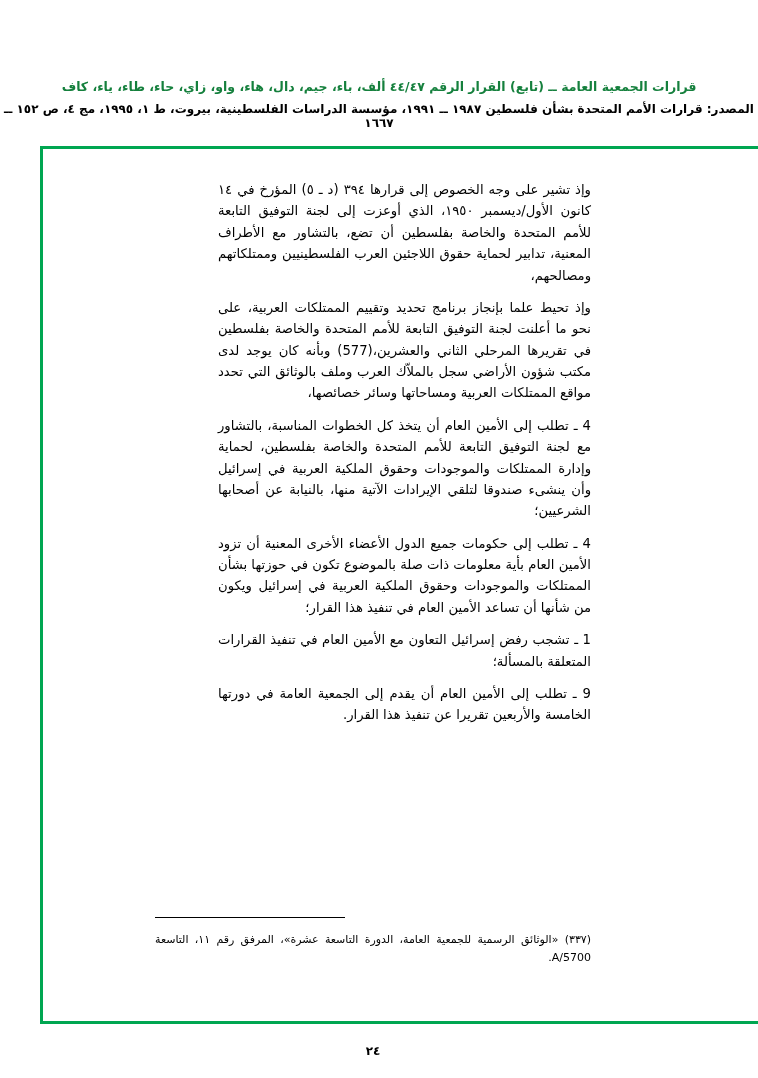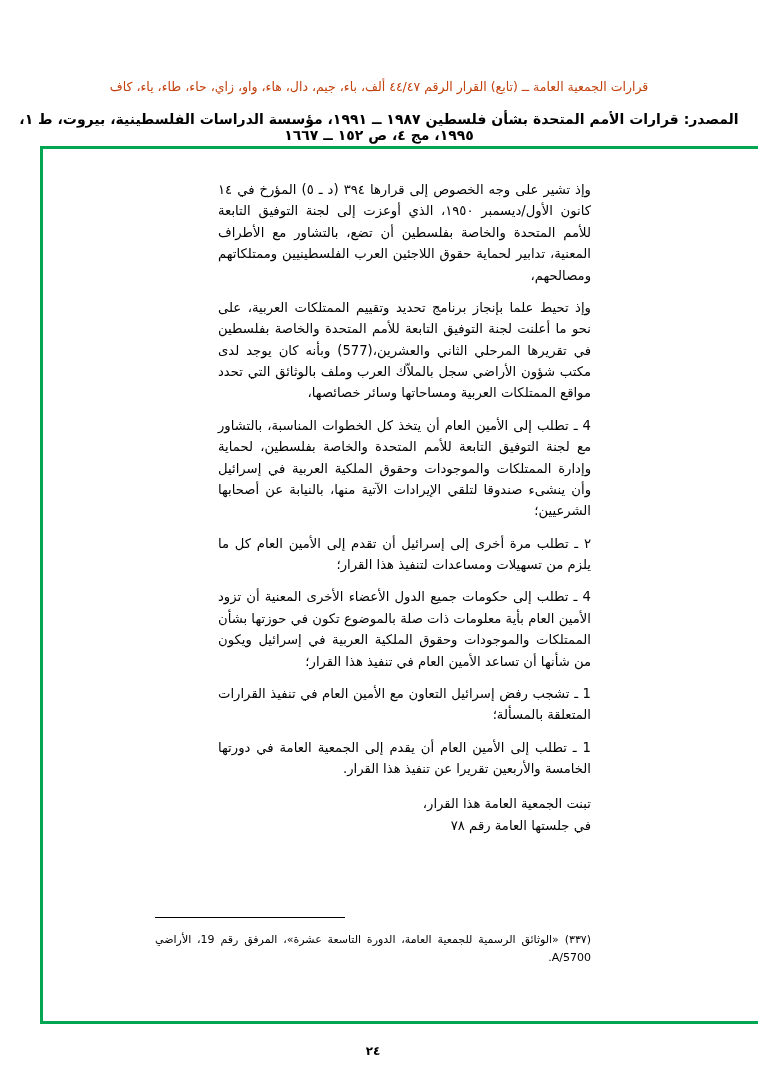--- a/index.html
+++ b/index.html
@@ -23,29 +23,29 @@
   .header-block {
     position: absolute;
     top: 78px;
     left: 0;
     right: 0;
     text-align: center;
     direction: rtl;
   }
   .header-title {
     font-size: 12.5px;
-    font-weight: normal;
+    font-weight: bold;
     letter-spacing: 0px;
     line-height: 1.5;
-    color: #c2410c;
+    color: #15803d;
   }
   .header-source {
-    font-size: 14px;
+    font-size: 12px;
     font-weight: bold;
-    margin-top: 14px;
+    margin-top: 5px;
     color: #000;
   }
   .frame {
     position: absolute;
     top: 146px;
     left: 40px;
     width: 729px;
     height: 878px;
     border: 3px solid #00a651;
     box-sizing: border-box;
@@ -118,36 +118,31 @@
     <div class="header-title">قرارات الجمعية العامة ــ (تابع) القرار الرقم ٤٤/٤٧ ألف، باء، جيم، دال، هاء، واو، زاي، حاء، طاء، ياء، كاف</div>
     <div class="header-source">المصدر: قرارات الأمم المتحدة بشأن فلسطين ١٩٨٧ ــ ١٩٩١، مؤسسة الدراسات الفلسطينية، بيروت، ط ١، ١٩٩٥، مج ٤، ص ١٥٢ ــ ١٦٦٧</div>
   </div>
 
   <div class="frame">
 
     <div class="content">
       <p class="para">وإذ تشير على وجه الخصوص إلى قرارها ٣٩٤ (د ـ ٥) المؤرخ في ١٤ كانون الأول/ديسمبر ١٩٥٠، الذي أوعزت إلى لجنة التوفيق التابعة للأمم المتحدة والخاصة بفلسطين أن تضع، بالتشاور مع الأطراف المعنية، تدابير لحماية حقوق اللاجئين العرب الفلسطينيين وممتلكاتهم ومصالحهم،</p>
       <p class="para">وإذ تحيط علما بإنجاز برنامج تحديد وتقييم الممتلكات العربية، على نحو ما أعلنت لجنة التوفيق التابعة للأمم المتحدة والخاصة بفلسطين في تقريرها المرحلي الثاني والعشرين،(577) وبأنه كان يوجد لدى مكتب شؤون الأراضي سجل بالملاّك العرب وملف بالوثائق التي تحدد مواقع الممتلكات العربية ومساحاتها وسائر خصائصها،</p>
       <p class="para">4 ـ تطلب إلى الأمين العام أن يتخذ كل الخطوات المناسبة، بالتشاور مع لجنة التوفيق التابعة للأمم المتحدة والخاصة بفلسطين، لحماية وإدارة الممتلكات والموجودات وحقوق الملكية العربية في إسرائيل وأن ينشىء صندوقا لتلقي الإيرادات الآتية منها، بالنيابة عن أصحابها الشرعيين؛</p>
-      <p class="para">٢ ـ تطلب مرة أخرى إلى إسرائيل أن تقدم إلى الأمين العام كل ما يلزم من تسهيلات ومساعدات لتنفيذ هذا القرار؛</p>
       <p class="para">4 ـ تطلب إلى حكومات جميع الدول الأعضاء الأخرى المعنية أن تزود الأمين العام بأية معلومات ذات صلة بالموضوع تكون في حوزتها بشأن الممتلكات والموجودات وحقوق الملكية العربية في إسرائيل ويكون من شأنها أن تساعد الأمين العام في تنفيذ هذا القرار؛</p>
       <p class="para">1 ـ تشجب رفض إسرائيل التعاون مع الأمين العام في تنفيذ القرارات المتعلقة بالمسألة؛</p>
-      <p class="para">1 ـ تطلب إلى الأمين العام أن يقدم إلى الجمعية العامة في دورتها الخامسة والأربعين تقريرا عن تنفيذ هذا القرار.</p>
+      <p class="para">9 ـ تطلب إلى الأمين العام أن يقدم إلى الجمعية العامة في دورتها الخامسة والأربعين تقريرا عن تنفيذ هذا القرار.</p>
 
-      <div class="closing-wrap">
-        <p class="closing">تبنت الجمعية العامة هذا القرار،</p>
-        <p class="closing">في جلستها العامة رقم ٧٨</p>
-      </div>
     </div>
 
     <div class="footnote-rule"></div>
 
     <div class="footnote">
-      <span>(٣٣٧) «الوثائق الرسمية للجمعية العامة، الدورة التاسعة عشرة»، المرفق رقم 19،</span>
-      <span>الأراضي</span>
+      <span>(٣٣٧) «الوثائق الرسمية للجمعية العامة، الدورة التاسعة عشرة»، المرفق رقم ١١،</span>
+      <span>التاسعة</span>
       <span class="ltr">A/5700</span>.
     </div>
 
   </div>
 
   <div class="page-number">٢٤</div>
 
 </div>
 
 </body></html>

